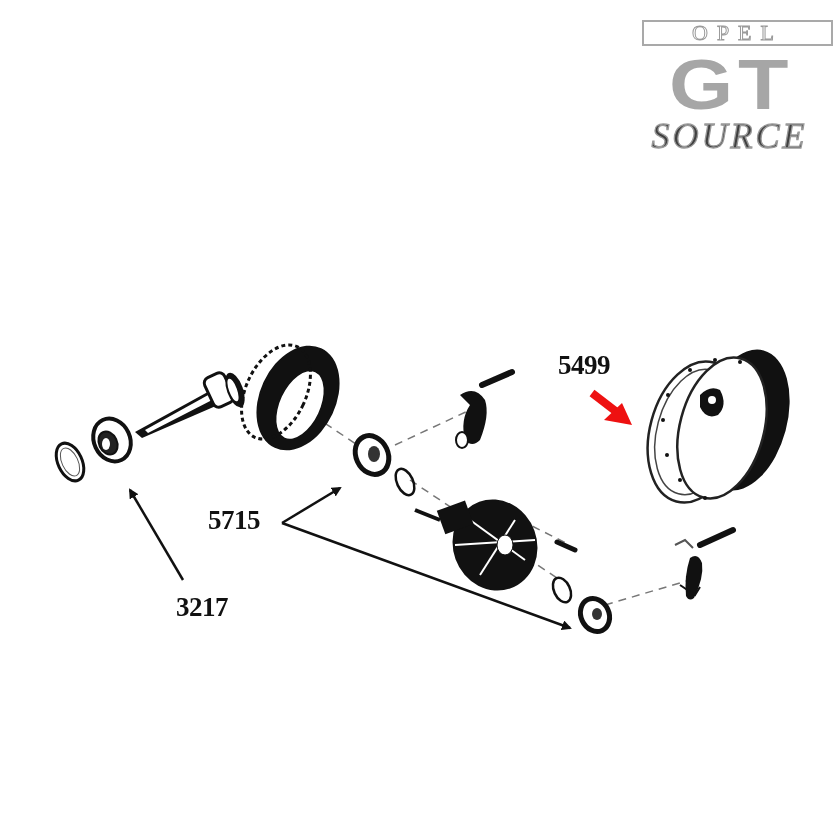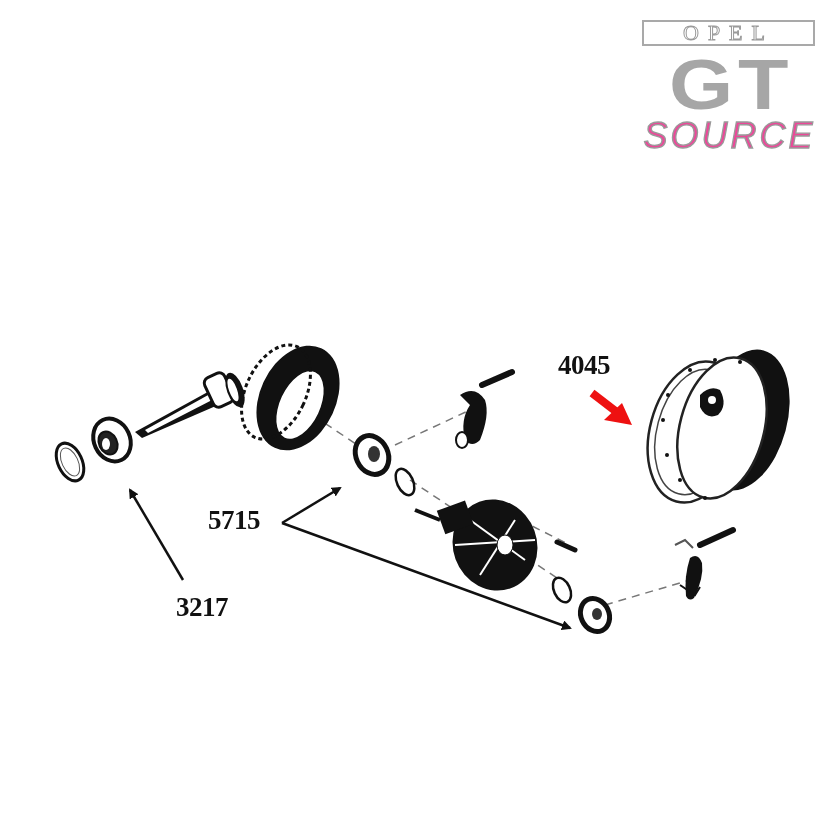--- a/index.html
+++ b/index.html
@@ -1,22 +1,22 @@
 <!DOCTYPE html>
 <html><head>
   <meta charset="utf-8">
   <style>
     html, body { margin: 0; padding: 0; background: #ffffff; }
     body { width: 840px; height: 840px; position: relative; overflow: hidden; font-family: "Liberation Serif", serif; }
     .canvas { position: absolute; left: 0; top: 0; width: 840px; height: 840px; }
     .logo { position: absolute; left: 632px; top: 18px; width: 195px; height: 140px; }
-    .logo-opel-box { position: absolute; left: 10px; top: 2px; width: 173px; height: 26px; border: 2px solid #a9a9a9; box-sizing: border-box; display: flex; align-items: center; justify-content: center; }
+    .logo-opel-box { position: absolute; left: 10px; top: 2px; width: 191px; height: 26px; border: 2px solid #a9a9a9; box-sizing: border-box; display: flex; align-items: center; justify-content: center; }
     .logo-opel-box span { font-family: "Liberation Serif", serif; color: #a0a0a0; font-size: 22px; letter-spacing: 9px; font-weight: normal; -webkit-text-stroke: 1px #9a9a9a; color: #ffffff; }
     .logo-gt { position: absolute; left: 4px; top: 32px; width: 190px; text-align: center; font-family: "Liberation Sans", sans-serif; font-weight: bold; font-size: 70px; line-height: 70px; color: #a6a6a6; letter-spacing: 4px; transform: scaleX(1.18); transform-origin: center; }
-    .logo-source { position: absolute; left: 0; top: 98px; width: 195px; text-align: center; font-family: Liberation Sans, sans-serif; font-style: italic; font-size: 36px; line-height: 40px; letter-spacing: 3px; color: #ec4899; -webkit-text-stroke: 1.3px #9a9a9a; }
+    .logo-source { position: absolute; left: 0; top: 98px; width: 195px; text-align: center; font-family: Liberation Serif, serif; font-style: italic; font-size: 36px; line-height: 40px; letter-spacing: 3px; color: #404040; -webkit-text-stroke: 1.3px #9a9a9a; }
     .part-label { position: absolute; font-family: "Liberation Serif", serif; font-weight: bold; font-size: 27px; color: #111111; letter-spacing: -0.5px; }
     svg { position: absolute; left: 0; top: 0; }
   </style>
 </head>
 <body>
 
 <div class="canvas">
 
   <div class="logo">
     <div class="logo-opel-box">
@@ -134,16 +134,16 @@
       <line x1="282" y1="523" x2="340" y2="488" marker-end="url(#ah)"></line>
       <line x1="282" y1="523" x2="570" y2="628" marker-end="url(#ah)"></line>
     </g>
 
     <g>
       <line x1="592" y1="393" x2="618" y2="413" stroke="#ee1111" stroke-width="8"></line>
       <polygon points="632,425 604,420 622,403" fill="#ee1111"></polygon>
     </g>
   </svg>
 
-  <div class="part-label" style="left:558px; top:350px;">4045</div>
+  <div class="part-label" style="left:558px; top:350px;">5499</div>
   <div class="part-label" style="left:176px; top:592px;">3217</div>
   <div class="part-label" style="left:208px; top:505px;">5715</div>
 </div>
 
 </body></html>

